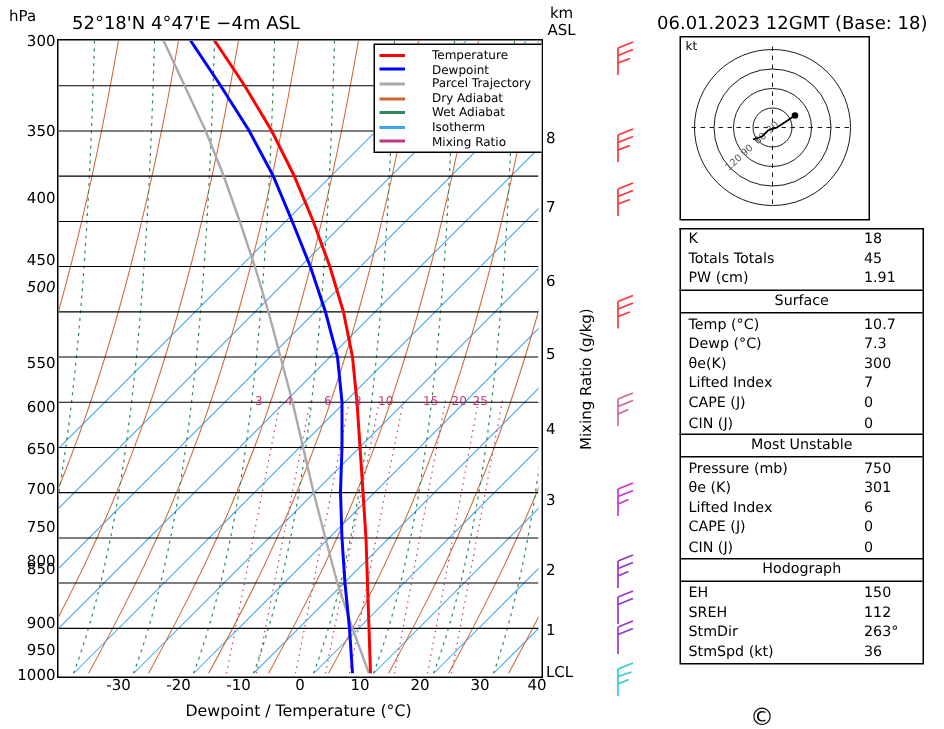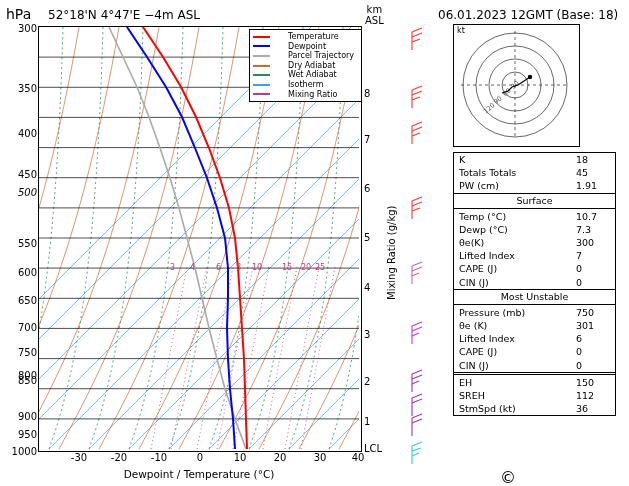--- a/index.html
+++ b/index.html
@@ -1,20 +1,20 @@
 <!DOCTYPE html>
 <html><head>
 <meta charset="utf-8">
 <style>
   html,body{margin:0;padding:0;}
   body{width:629px;height:486px;background:#ffffff;font-family:"DejaVu Sans",sans-serif;position:relative;overflow:hidden;}
   .abs{position:absolute;}
   
   #sounding{left:0;top:0;width:400px;height:486px;}
-  #hpa-label{left:6px;top:6px;font-size:14px;color:#000;}
+  #hpa-label{left:6px;top:6px;font-size:10px;color:#000;}
   #title{left:48px;top:8px;font-size:12px;color:#000;font-weight:normal;}
   #km-label{left:365px;top:4px;font-size:10px;color:#000;text-align:center;line-height:11px;}
   #plot{left:38px;top:26px;width:322px;height:424px;border:1px solid #000;background:#fff;overflow:hidden;}
   #plot svg{display:block;}
   .ytick{position:absolute;right:363px;font-size:10px;color:#000;transform:translateY(-50%);}
   .xtick{position:absolute;top:452px;font-size:10px;color:#000;transform:translateX(-50%);}
   #xaxis-title{left:199px;top:468px;font-size:10.5px;color:#000;transform:translateX(-50%);}
   .rtick{position:absolute;left:364px;font-size:10px;color:#000;transform:translateY(-50%);}
   #mixing-label{left:386px;top:300px;font-size:10px;color:#000;transform:rotate(-90deg);transform-origin:left top;white-space:nowrap;}
   #lcl-label{left:364px;top:443px;font-size:10px;color:#000;}
@@ -361,29 +361,34 @@
         <span>CAPE (J)</span>
         <span class="v">0</span>
       </div>
     <div class="r">
         <span>CIN (J)</span>
         <span class="v">0</span>
       </div>
   </div>
 
   <div class="tbl last">
+    <div class="hdr">Hodograph</div>
     <div class="sep"></div>
     <div class="r">
         <span>EH</span>
         <span class="v">150</span>
       </div>
     <div class="r">
         <span>SREH</span>
         <span class="v">112</span>
       </div>
     <div class="r">
+        <span>StmDir</span>
+        <span class="v">263°</span>
+      </div>
+    <div class="r">
         <span>StmSpd (kt)</span>
         <span class="v">36</span>
       </div>
   </div>
 </div>
 
 <div class="abs" id="copyright">© weatheronline.co.uk</div>
 
 </body></html>

